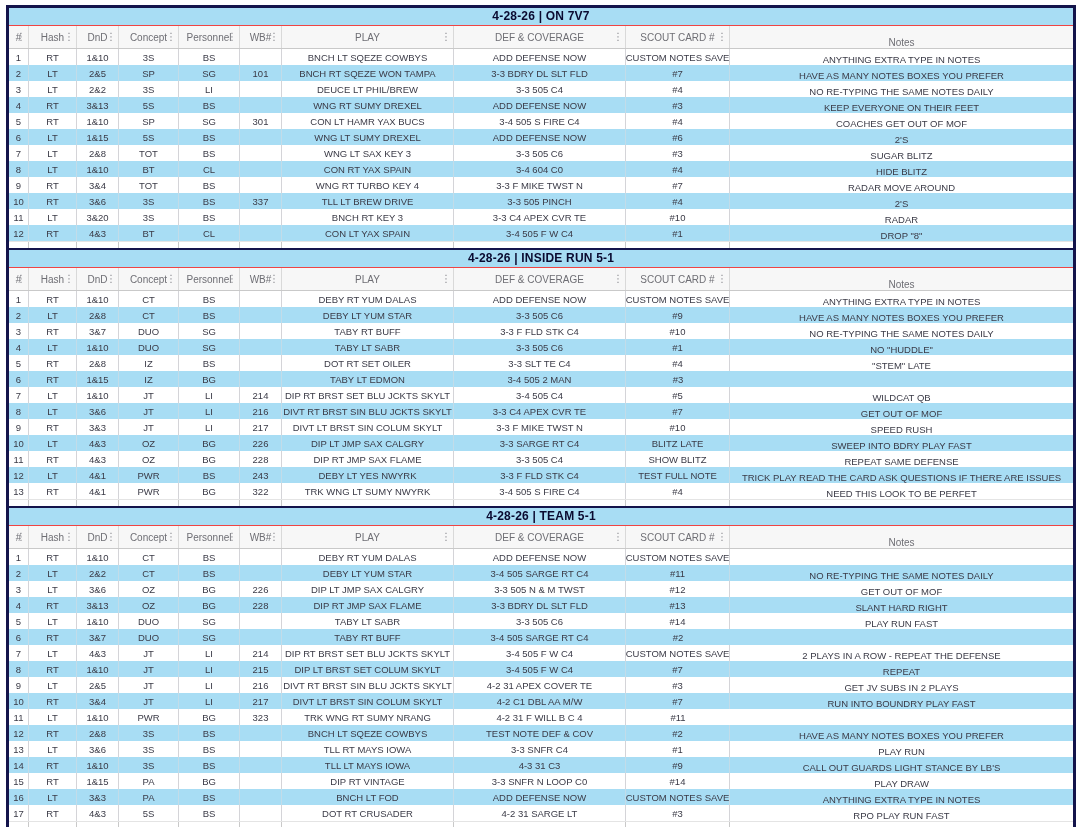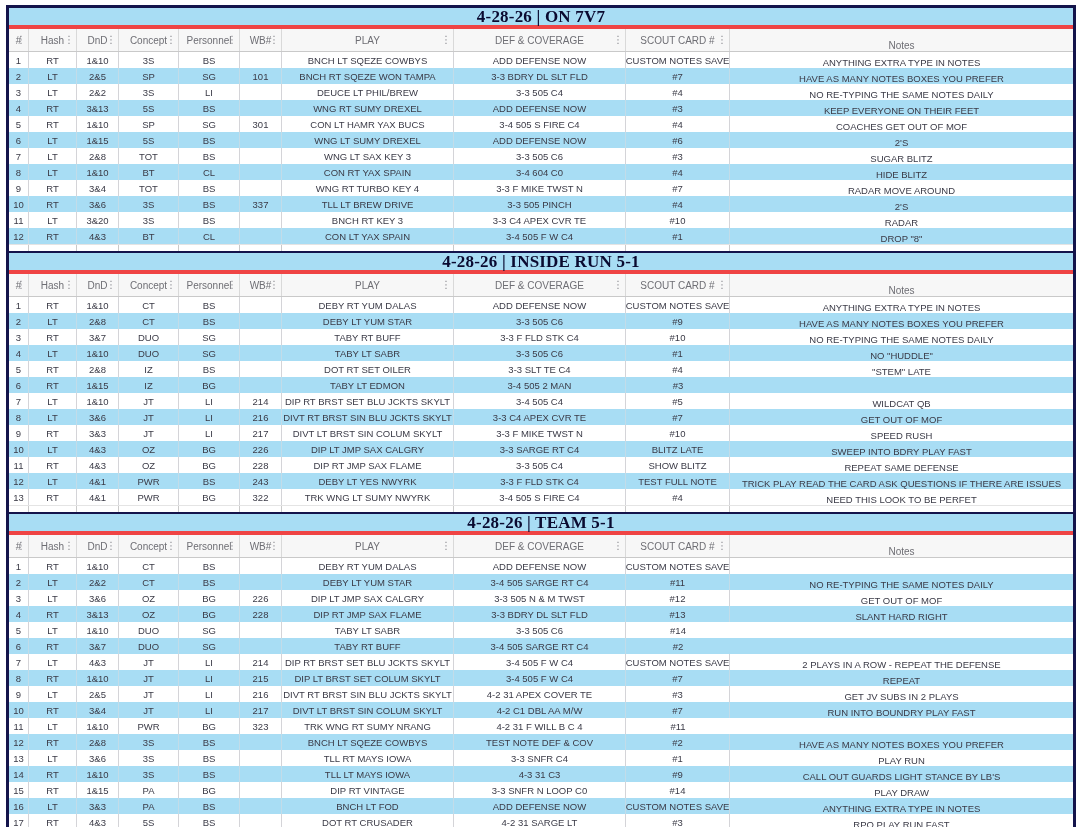--- a/index.html
+++ b/index.html
@@ -2,21 +2,21 @@
 <html><head>
 <meta charset="utf-8">
 <style>
   html,body{margin:0;padding:0;background:#ffffff;}
   body{width:1082px;height:827px;font-family:"Liberation Sans", sans-serif;-webkit-font-smoothing:antialiased;}
   .page{padding:5px 6px;box-sizing:border-box;}
   .board{border:3px solid #14144b;}
   .tbl{background:#fff;}
   .tbl + .tbl{border-top:2px solid #14144b;}
   .title-bar{height:17px;line-height:17px;background:#a8ddf4;color:#0a0a30;font-weight:bold;
-             font-size:17px;text-align:center;border-bottom:4px solid #ef4444;letter-spacing:.2px;font-family:Liberation Serif, serif;}
+             font-size:12px;text-align:center;border-bottom:1px solid #ef4444;letter-spacing:.2px;}
   .hdr{display:flex;height:22px;background:#f7f7f7;border-bottom:1px solid #c9c9c9;align-items:stretch;}
   .hcell{position:relative;display:flex;align-items:center;justify-content:center;
          font-size:10px;color:#6e6e74;border-right:1px solid #d9d9d9;box-sizing:border-box;
          white-space:nowrap;overflow:hidden;}
   .hcell:last-child{border-right:none;}
   .kebab{position:absolute;right:2px;top:50%;transform:translateY(-52%);color:#8a8a90;
          font-size:10px;line-height:10px;letter-spacing:0;}
   .rows{display:block;}
   .row{display:flex;height:16px;background:#ffffff;}
   .row.alt{background:#a8ddf4;}
@@ -551,20 +551,21 @@
           <div class="row">
             <div class="cell c0">5</div>
             <div class="cell c1">LT</div>
             <div class="cell c2">1&amp;10</div>
             <div class="cell c3">DUO</div>
             <div class="cell c4">SG</div>
             <div class="cell c5"></div>
             <div class="cell c6">TABY LT SABR</div>
             <div class="cell c7">3-3 505 C6</div>
             <div class="cell c8">#14</div>
+            <div class="cell c9">PLAY RUN FAST</div>
           </div>
           <div class="row alt">
             <div class="cell c0">6</div>
             <div class="cell c1">RT</div>
             <div class="cell c2">3&amp;7</div>
             <div class="cell c3">DUO</div>
             <div class="cell c4">SG</div>
             <div class="cell c5"></div>
             <div class="cell c6">TABY RT BUFF</div>
             <div class="cell c7">3-4 505 SARGE RT C4</div>

